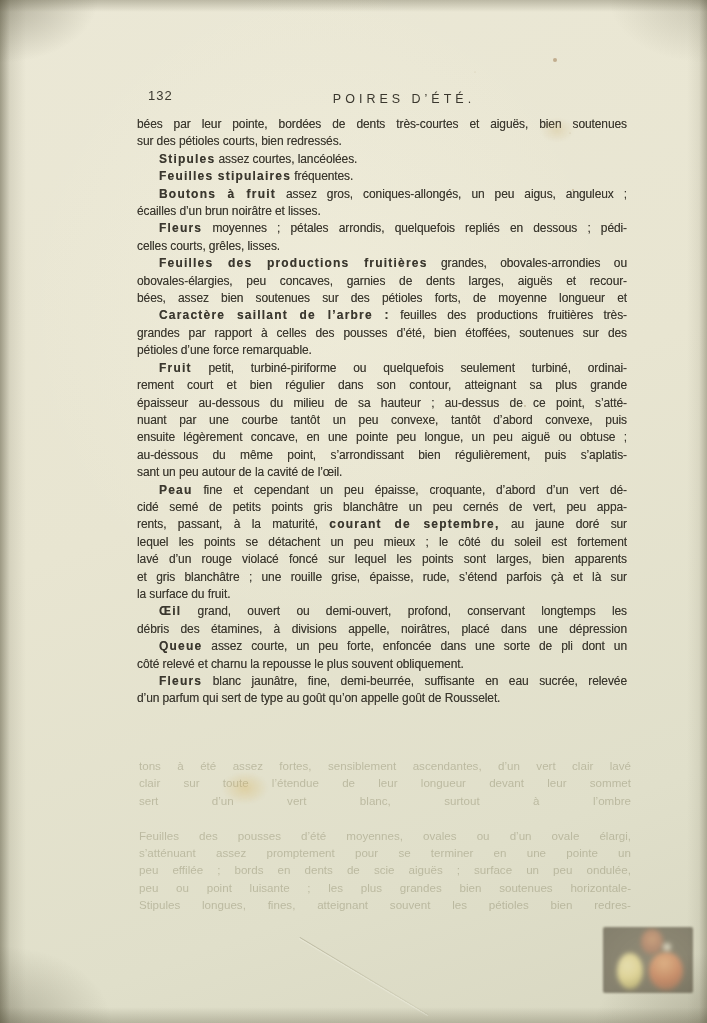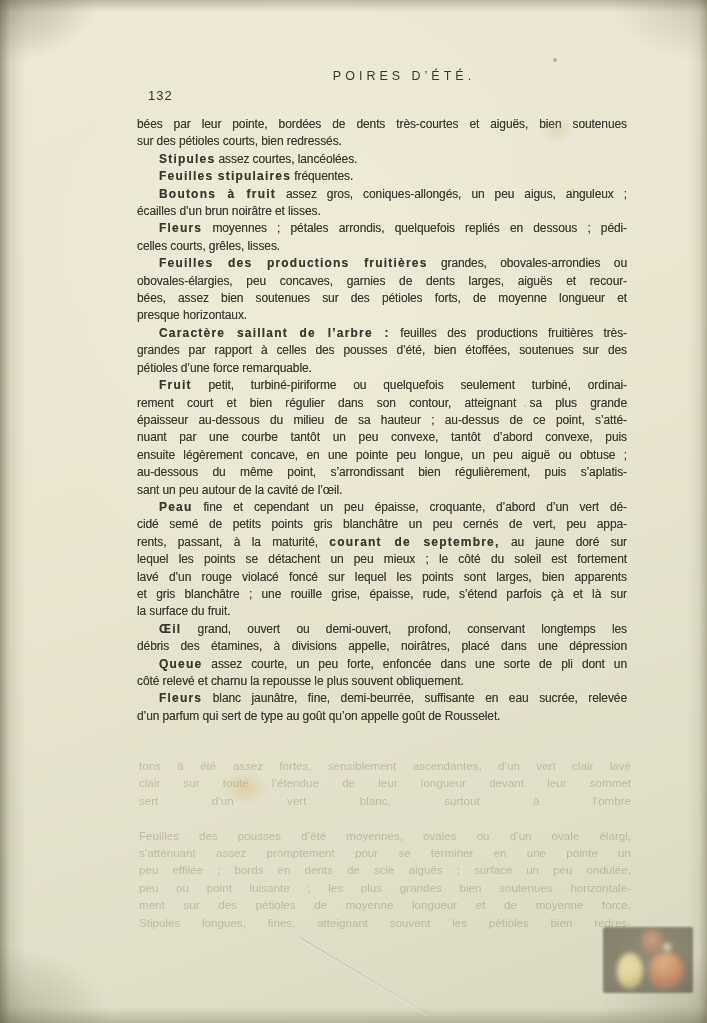--- a/index.html
+++ b/index.html
@@ -12,21 +12,21 @@
     position:relative;width:707px;height:1023px;overflow:hidden;
     background:linear-gradient(160deg,#ebe8d6 0%,#e8e5d1 45%,#e0dfca 80%,#d8d7c1 100%);
     font-family:Liberation Sans, sans-serif;
     color:var(--ink);
   }
   
   .page-number{
     position:absolute;left:148px;top:88px;font-size:13px;letter-spacing:1px;
   }
   .running-title{
-    position:absolute;left:137px;top:69px;width:490px;text-align:center;
+    position:absolute;left:137px;top:92px;width:490px;text-align:center;
     font-size:12.5px;letter-spacing:4px;transform:translateX(22px);white-space:nowrap;
   }
   
   .body-text{
     position:absolute;left:137px;top:116px;width:490px;
     font-size:12px;line-height:17.4px;letter-spacing:-0.1px;
     text-align:justify;text-shadow:0 0 .4px rgba(58,55,46,.55);
   }
   .line{text-align-last:justify;min-height:17.4px;}
   .line.end{text-align-last:left;}
@@ -99,21 +99,20 @@
       <div class="line end"><span>sur des pétioles courts, bien redressés.</span></div>
       <div class="line indent end"><span class="hw">Stipules</span><span> assez courtes, lancéolées.</span></div>
       <div class="line indent end"><span class="hw">Feuilles stipulaires</span><span> fréquentes.</span></div>
       <div class="line indent"><span class="hw">Boutons à fruit</span><span> assez gros, coniques-allongés, un peu aigus, anguleux ;</span></div>
       <div class="line end"><span>écailles d’un brun noirâtre et lisses.</span></div>
       <div class="line indent"><span class="hw">Fleurs</span><span> moyennes ; pétales arrondis, quelquefois repliés en dessous ; pédi-</span></div>
       <div class="line end"><span>celles courts, grêles, lisses.</span></div>
       <div class="line indent"><span class="hw">Feuilles des productions fruitières</span><span> grandes, obovales-arrondies ou</span></div>
       <div class="line"><span>obovales-élargies, peu concaves, garnies de dents larges, aiguës et recour-</span></div>
       <div class="line"><span>bées, assez bien soutenues sur des pétioles forts, de moyenne longueur et</span></div>
-      <div class="line end"><span>presque horizontaux.</span></div>
       <div class="line indent"><span class="hw">Caractère saillant de l’arbre :</span><span> feuilles des productions fruitières très-</span></div>
       <div class="line"><span>grandes par rapport à celles des pousses d’été, bien étoffées, soutenues sur des</span></div>
       <div class="line end"><span>pétioles d’une force remarquable.</span></div>
       <div class="line indent"><span class="hw">Fruit</span><span> petit, turbiné-piriforme ou quelquefois seulement turbiné, ordinai-</span></div>
       <div class="line"><span>rement court et bien régulier dans son contour, atteignant sa plus grande</span></div>
       <div class="line"><span>épaisseur au-dessous du milieu de sa hauteur ; au-dessus de ce point, s’atté-</span></div>
       <div class="line"><span>nuant par une courbe tantôt un peu convexe, tantôt d’abord convexe, puis</span></div>
       <div class="line"><span>ensuite légèrement concave, en une pointe peu longue, un peu aiguë ou obtuse ;</span></div>
       <div class="line"><span>au-dessous du même point, s’arrondissant bien régulièrement, puis s’aplatis-</span></div>
       <div class="line end"><span>sant un peu autour de la cavité de l’œil.</span></div>
@@ -134,21 +133,20 @@
 
   <div class="ghost-text" id="ghost-text">
       <div class="gline">tons à été assez fortes, sensiblement ascendantes, d’un vert clair lavé</div>
       <div class="gline">clair sur toute l’étendue de leur longueur devant leur sommet</div>
       <div class="gline">sert d’un vert blanc, surtout à l’ombre</div>
       <div class="gline gap"></div>
       <div class="gline">Feuilles des pousses d’été moyennes, ovales ou d’un ovale élargi,</div>
       <div class="gline">s’atténuant assez promptement pour se terminer en une pointe un</div>
       <div class="gline">peu effilée ; bords en dents de scie aiguës ; surface un peu ondulée,</div>
       <div class="gline">peu ou point luisante ; les plus grandes bien soutenues horizontale-</div>
-      <div class="gline">ment sur des pétioles de moyenne longueur et de moyenne force.</div>
       <div class="gline">Stipules longues, fines, atteignant souvent les pétioles bien redres-</div>
     </div>
 
   <div class="stain1"></div>
   <div class="stain2"></div>
   <div class="specks"></div>
   <div class="crease"></div>
 
   <div class="watermark">
     <div class="fruit fruit-top"></div>

